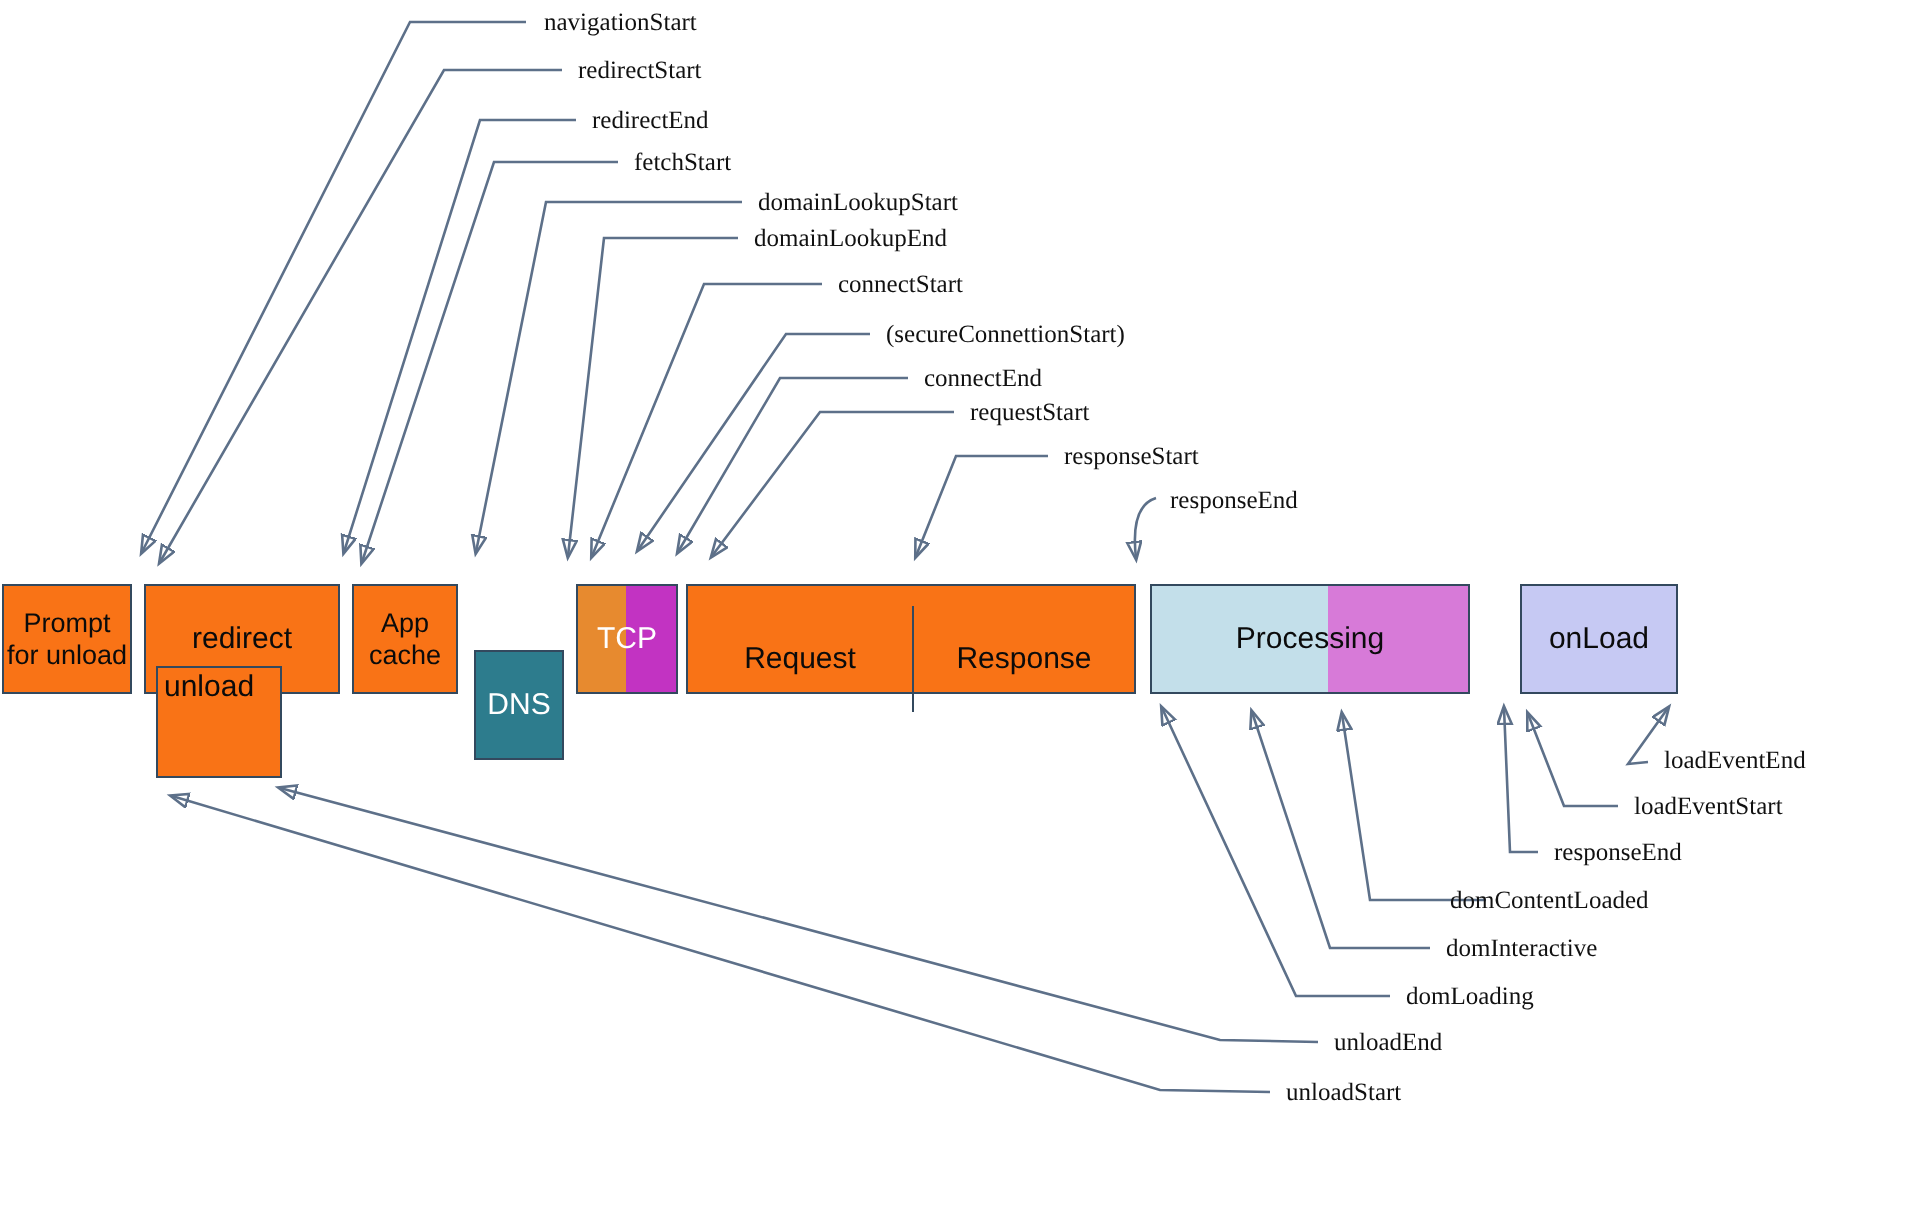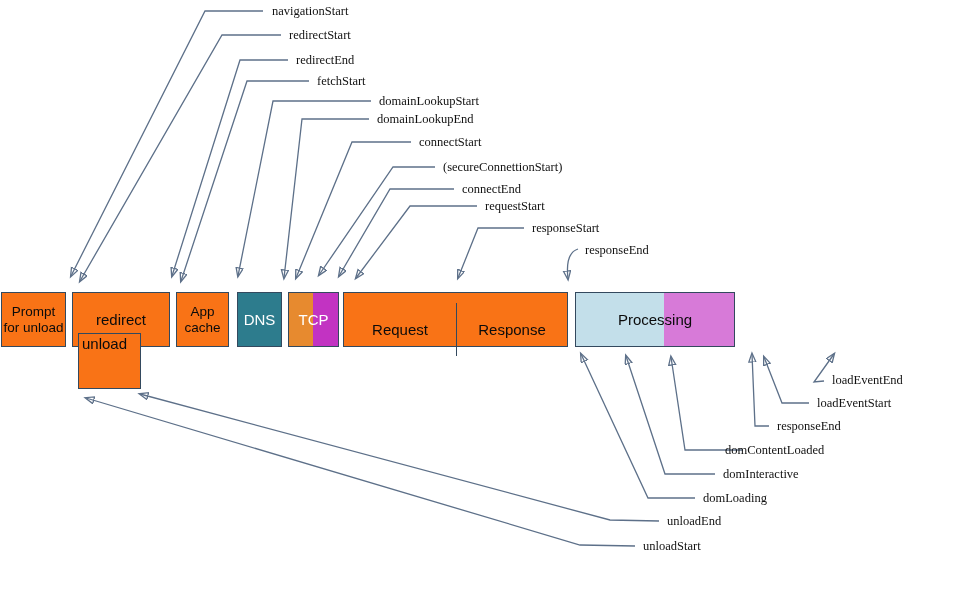--- a/index.html
+++ b/index.html
@@ -66,41 +66,44 @@
   </div>
 
   <div class="box main" style="left:72px;width:98px;">
     <span>redirect</span>
   </div>
 
   <div class="box main small-text" style="left:176px;width:53px;">
     <span>App cache</span>
   </div>
 
-  <div class="box main white-text" style="left:237px;width:45px;background:#2d7c8d;">
+  <div class="box main white-text" style="left:237px;width:45px;background:#2d7c8d;margin-top:33px;">
     <span>DNS</span>
   </div>
 
   <div class="box main white-text" style="left:288px;width:51px;background:linear-gradient(90deg,#e78a2f 0 24px,#c233c2 24px);">
     <span>TCP</span>
   </div>
 
   <div class="box main rr" style="left:343px;width:225px;">
     <div class="cell" style="width:112px;">
       <span>Request</span>
     </div>
     <div class="cell second">
       <span>Response</span>
     </div>
   </div>
 
   <div class="box main" style="left:575px;width:160px;background:linear-gradient(90deg,#c3dfea 0 88px,#d77ad8 88px);">
     <span>Processing</span>
   </div>
 
+  <div class="box main" style="left:760px;width:79px;background:#c6c9f3;">
+    <span>onLoad</span>
+  </div>
 
   <div class="box unload-box">
     <span>unload</span>
   </div>
 
   <svg class="leaders" width="959" height="612" viewBox="0 0 959 612">
     <defs>
       <marker id="ah" markerUnits="userSpaceOnUse" markerWidth="12" markerHeight="10" refX="8.5" refY="4" orient="auto">
         <path d="M0.5,0.5 L9.5,4 L0.5,7.5 Z" fill="#2d4a76" stroke="none"></path>
       </marker>

